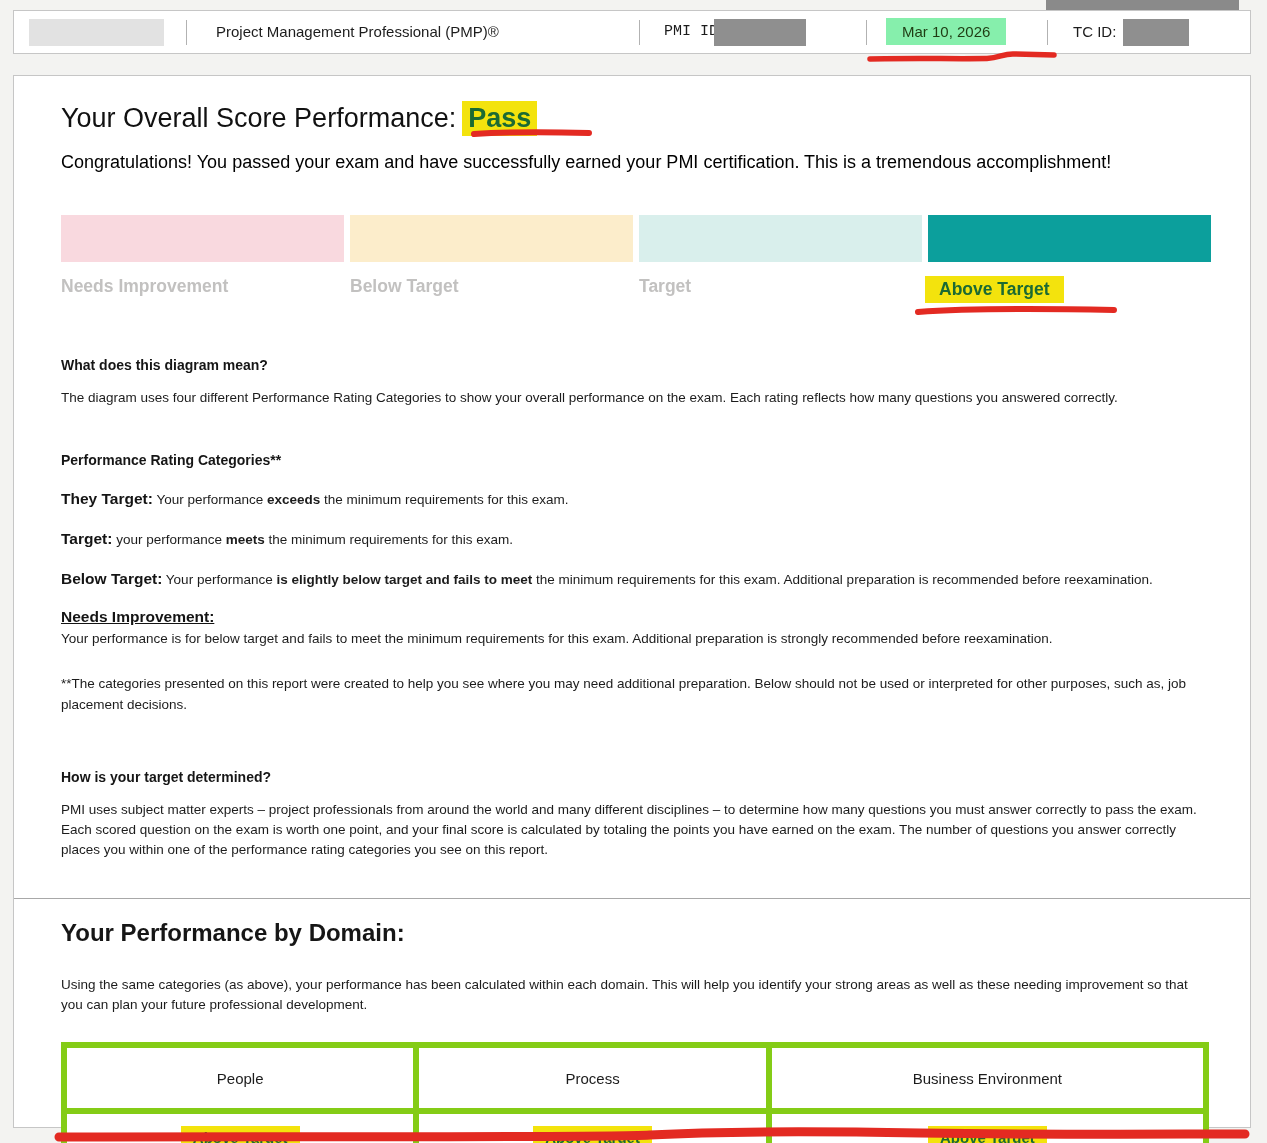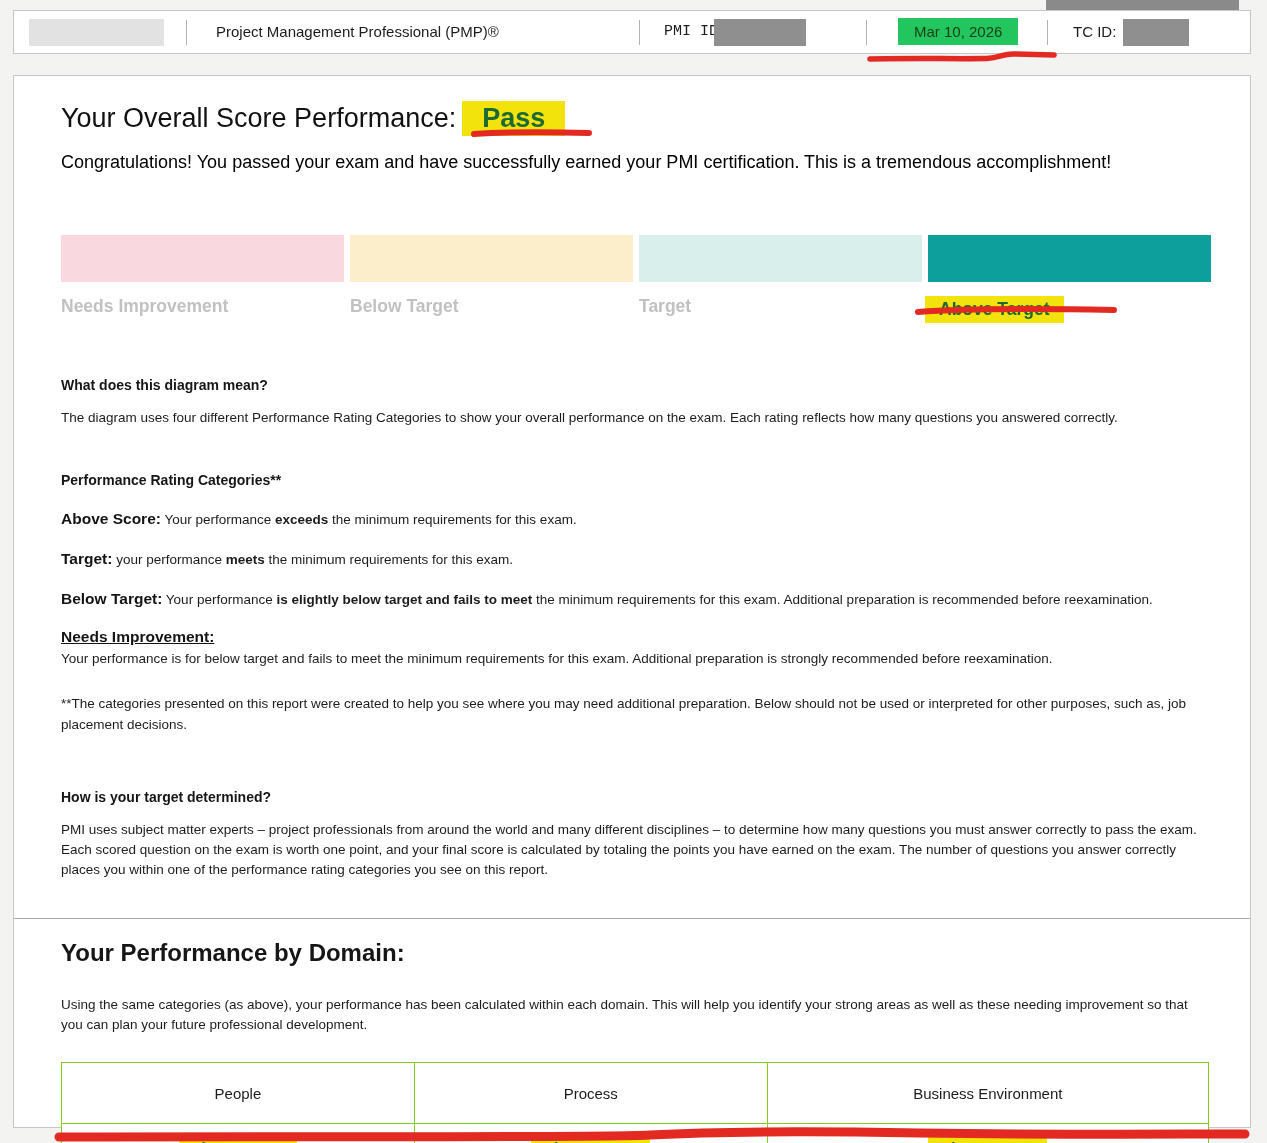--- a/index.html
+++ b/index.html
@@ -44,25 +44,25 @@
   .panel{
     position:absolute;left:13px;top:75px;width:1238px;height:1053px;
     background:#ffffff;border:1px solid #c6c6c6;box-sizing:border-box;
   }
   .sec1{padding:0 47px;}
   h1{
     margin:25px 0 0 0;font-size:27px;font-weight:400;color:#111;
     letter-spacing:0;
   }
   .hl{background:#f3e30d;color:#1b6a33;font-weight:bold;}
-  .passhl{display:inline-block;padding:2px 20px;margin-left:6px;}
+  .passhl{display:inline-block;padding:2px 6px;margin-left:6px;}
   .congrats{margin:16px 0 0 0;font-size:18px;color:#000000;}
 
   
-  .bands{margin-top:62px;display:flex;gap:6px;width:1150px;}
+  .bands{margin-top:42px;display:flex;gap:6px;width:1150px;}
   .band{width:283px;position:relative;}
   .bar{height:47px;width:100%;}
   .blabel{
     margin-top:14px;font-size:17.5px;font-weight:bold;color:#c2c1c0;
     white-space:nowrap;
   }
   .blabel.hl{
     display:inline-block;color:#1b6a33;background:#f3e30d;
     padding:3px 14px;margin-left:-3px;
   }
@@ -82,42 +82,42 @@
     padding:0 47px;
   }
   h2.domain{margin:20px 0 0 0;font-size:24px;font-weight:bold;color:#161616;}
   .dom-body{margin:28px 0 0 0;font-size:13.5px;line-height:20px;color:#1c1c1c;max-width:1160px;}
 
   table.domains{
     margin-top:27px;border-collapse:collapse;width:1148px;
     background:#ffffff;
   }
   table.domains th, table.domains td{
-    border:1px solid #84cc16;text-align:center;
+    border:6px solid #84cc16;text-align:center;
   }
   table.domains th{height:58px;font-size:15px;font-weight:400;color:#1c1c1c;}
   table.domains td{height:44px;}
   .cell-hl{display:inline-block;font-size:15px;font-weight:bold;color:#1b6a33;background:#f3e30d;padding:3px 12px;}
 </style>
 </head>
 <body>
 
 <div class="screen">
 
   <div class="topright-redact"></div>
 
   <header class="idbar">
     <div class="redact light namebox"></div>
     <span class="vdiv d1"></span>
     <span class="txt cred">Project Management Professional (PMP)®</span>
     <span class="vdiv d2"></span>
     <span class="txt pmilbl">PMI ID:</span>
     <div class="redact dark pmibox"></div>
     <span class="vdiv d3"></span>
-    <span class="datehl" style="background-color: #22c55e; margin-left: 12px;">Mar 10, 2026</span>
+    <span class="datehl" style="background-color: #86efac;">Mar 10, 2026</span>
     <span class="vdiv d4"></span>
     <span class="txt tclbl">TC ID:</span>
     <div class="redact dark tcbox"></div>
   </header>
 
   <svg class="annot" style="left:862px;top:46px;" width="200" height="20" viewBox="0 0 200 20">
     <path d="M8,13 C45,12 95,13 125,12.5 C138,12 141,7.5 152,8 L192,9" stroke-width="5.5"></path>
   </svg>
 
   <main class="panel">
@@ -143,21 +143,21 @@
           <div class="bar" style="background-color: rgb(12, 159, 156);"></div>
           <div class="blabel hl" style="background-color: rgb(243, 227, 13);">Above Target</div>
         </div>
       </div>
 
       <h2 class="mid">What does this diagram mean?</h2>
       <p class="body">The diagram uses four different Performance Rating Categories to show your overall performance on the exam. Each rating reflects how many questions you answered correctly.</p>
 
       <h2 class="mid cat">Performance Rating Categories**</h2>
 
-      <p class="rating"><span class="rl">Above Score:</span><span> Your performance </span><b>exceeds</b><span> the minimum requirements for this exam.</span></p>
+      <p class="rating"><span class="rl">They Target:</span><span> Your performance </span><b>exceeds</b><span> the minimum requirements for this exam.</span></p>
 
       <p class="rating"><span class="rl">Target:</span><span> your performance </span><b>meets</b><span> the minimum requirements for this exam.</span></p>
 
       <p class="rating"><span class="rl">Below Target:</span><span> Your performance </span><b>is elightly below target and fails to meet</b><span> the minimum requirements for this exam. Additional preparation is recommended before reexamination.</span></p>
 
       <p class="ni-label">Needs Improvement:</p>
       <p class="ni-body">Your performance is for below target and fails to meet the minimum requirements for this exam. Additional preparation is strongly recommended before reexamination.</p>
 
       <p class="footnote">**The categories presented on this report were created to help you see where you may need additional preparation. Below should not be used or interpreted for other purposes, such as, job placement decisions.</p>
 

